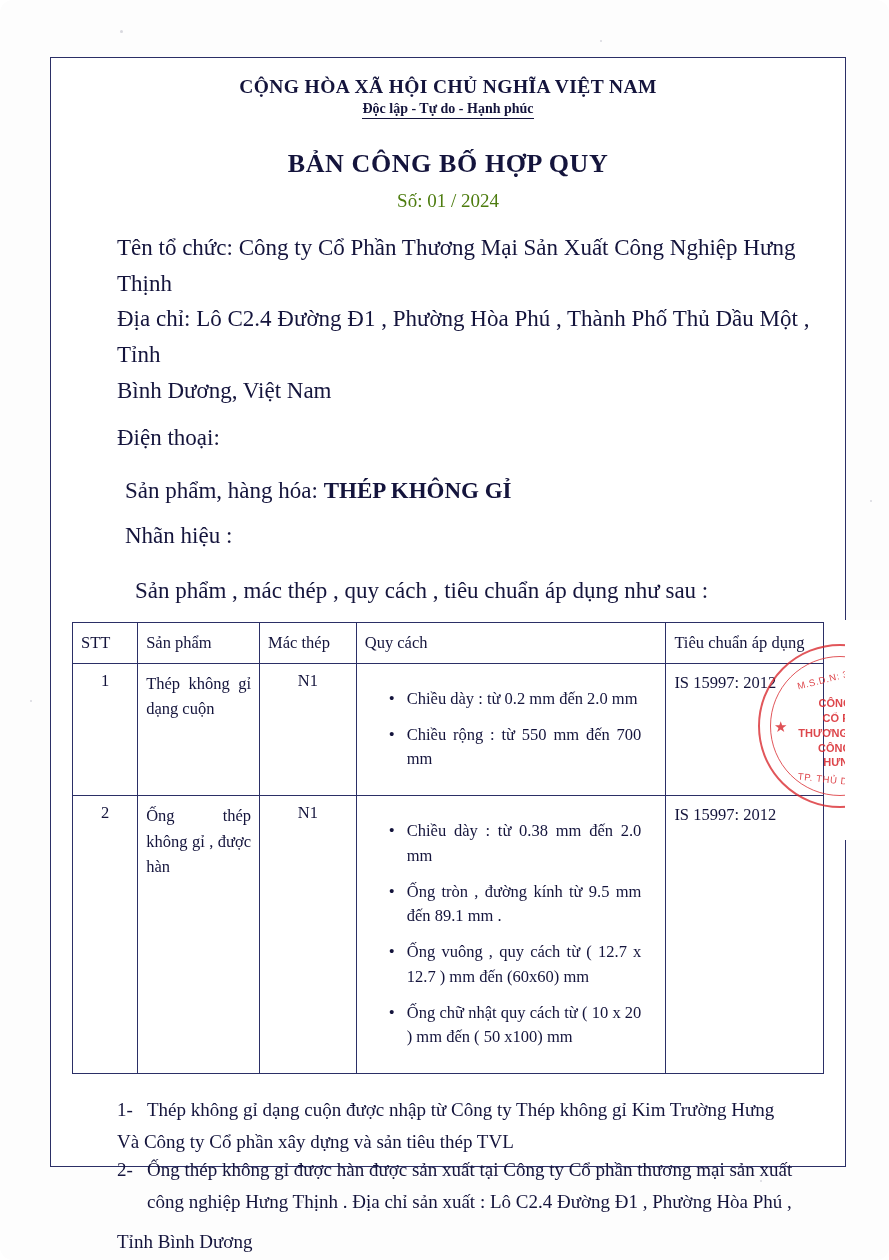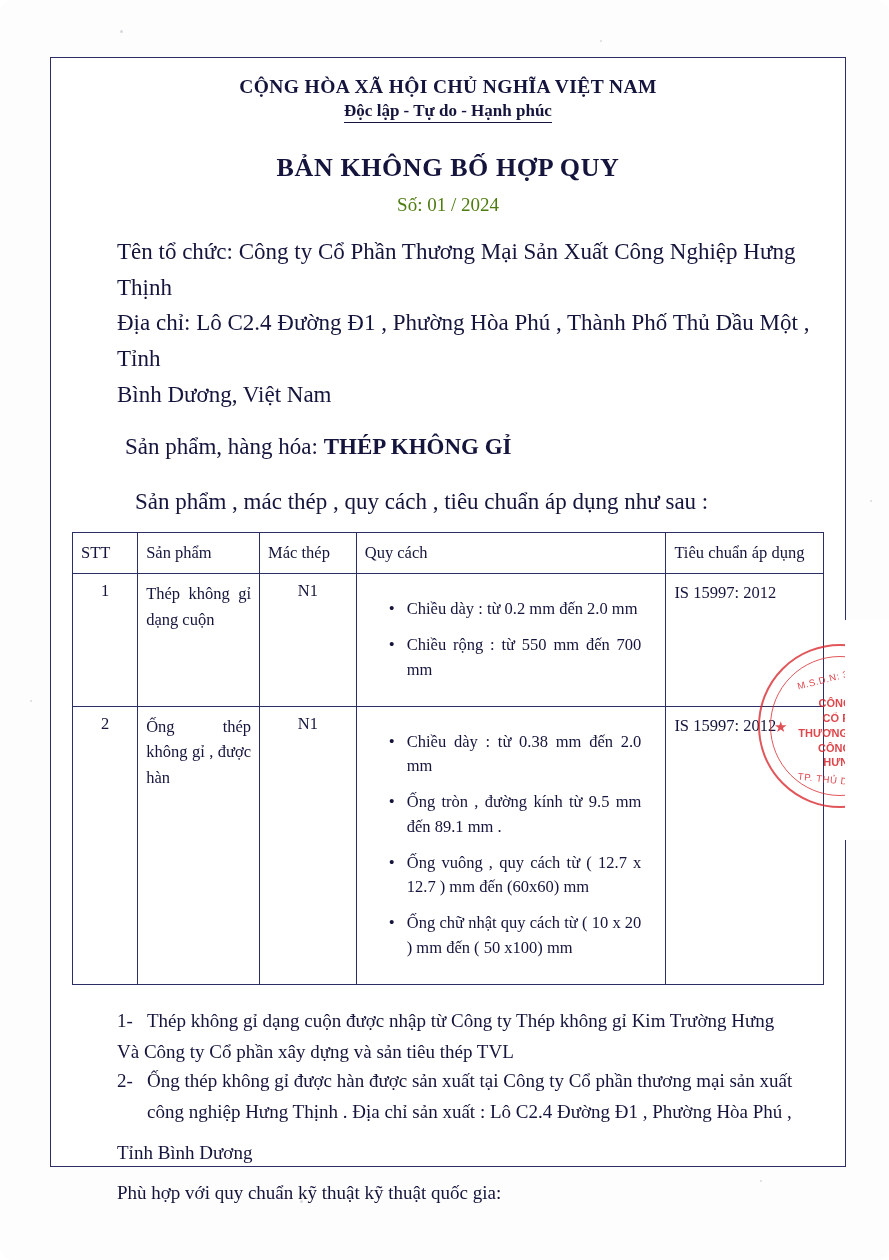--- a/index.html
+++ b/index.html
@@ -51,21 +51,21 @@
     margin-top: 8px;
   }
   .national-line1 {
     font-weight: bold;
     font-size: 19.5px;
     letter-spacing: 0.4px;
     color: #14143c;
   }
   .national-line2 {
     font-weight: bold;
-    font-size: 17px;
+    font-size: 14px;
     margin-top: 3px;
     display: inline-block;
     border-bottom: 1.3px solid #14143c;
     padding-bottom: 1px;
     color: #14143c;
   }
 
   .doc-title {
     text-align: center;
     font-weight: bold;
@@ -300,30 +300,32 @@
 <div class="page">
 
   <div class="doc-frame">
     <div class="content">
 
       <div class="national-head">
         <div class="national-line1">CỘNG HÒA XÃ HỘI CHỦ NGHĨA VIỆT NAM</div>
         <div class="national-line2">Độc lập - Tự do - Hạnh phúc</div>
       </div>
 
-      <div class="doc-title">BẢN KHÔNG BỐ HỢP QUY</div>
+      <div class="doc-title">BẢN CÔNG BỐ HỢP QUY</div>
       <div class="doc-number">Số: 01 / 2024</div>
 
       <div class="info-block">
         <div class="info-line">Tên tổ chức: Công ty Cổ Phần Thương Mại Sản Xuất Công Nghiệp Hưng Thịnh</div>
         <div class="info-line wrap">Địa chỉ: Lô C2.4 Đường Đ1 , Phường Hòa Phú , Thành Phố Thủ Dầu Một , Tỉnh</div>
         <div class="info-line hang">Bình Dương, Việt Nam</div>
+        <div class="phone-line">Điện thoại:</div>
         <div class="product-line">
           <span>Sản phẩm, hàng hóa: </span><b>THÉP KHÔNG GỈ</b>
         </div>
+        <div class="brand-line">Nhãn hiệu :</div>
         <div class="intro-line">Sản phẩm , mác thép , quy cách , tiêu chuẩn áp dụng như sau :</div>
       </div>
 
       <table class="spec">
         <thead>
           <tr>
             <th class="c-stt">STT</th>
             <th class="c-prod">Sản phẩm</th>
             <th class="c-grade">Mác thép</th>
             <th class="c-spec">Quy cách</th>

